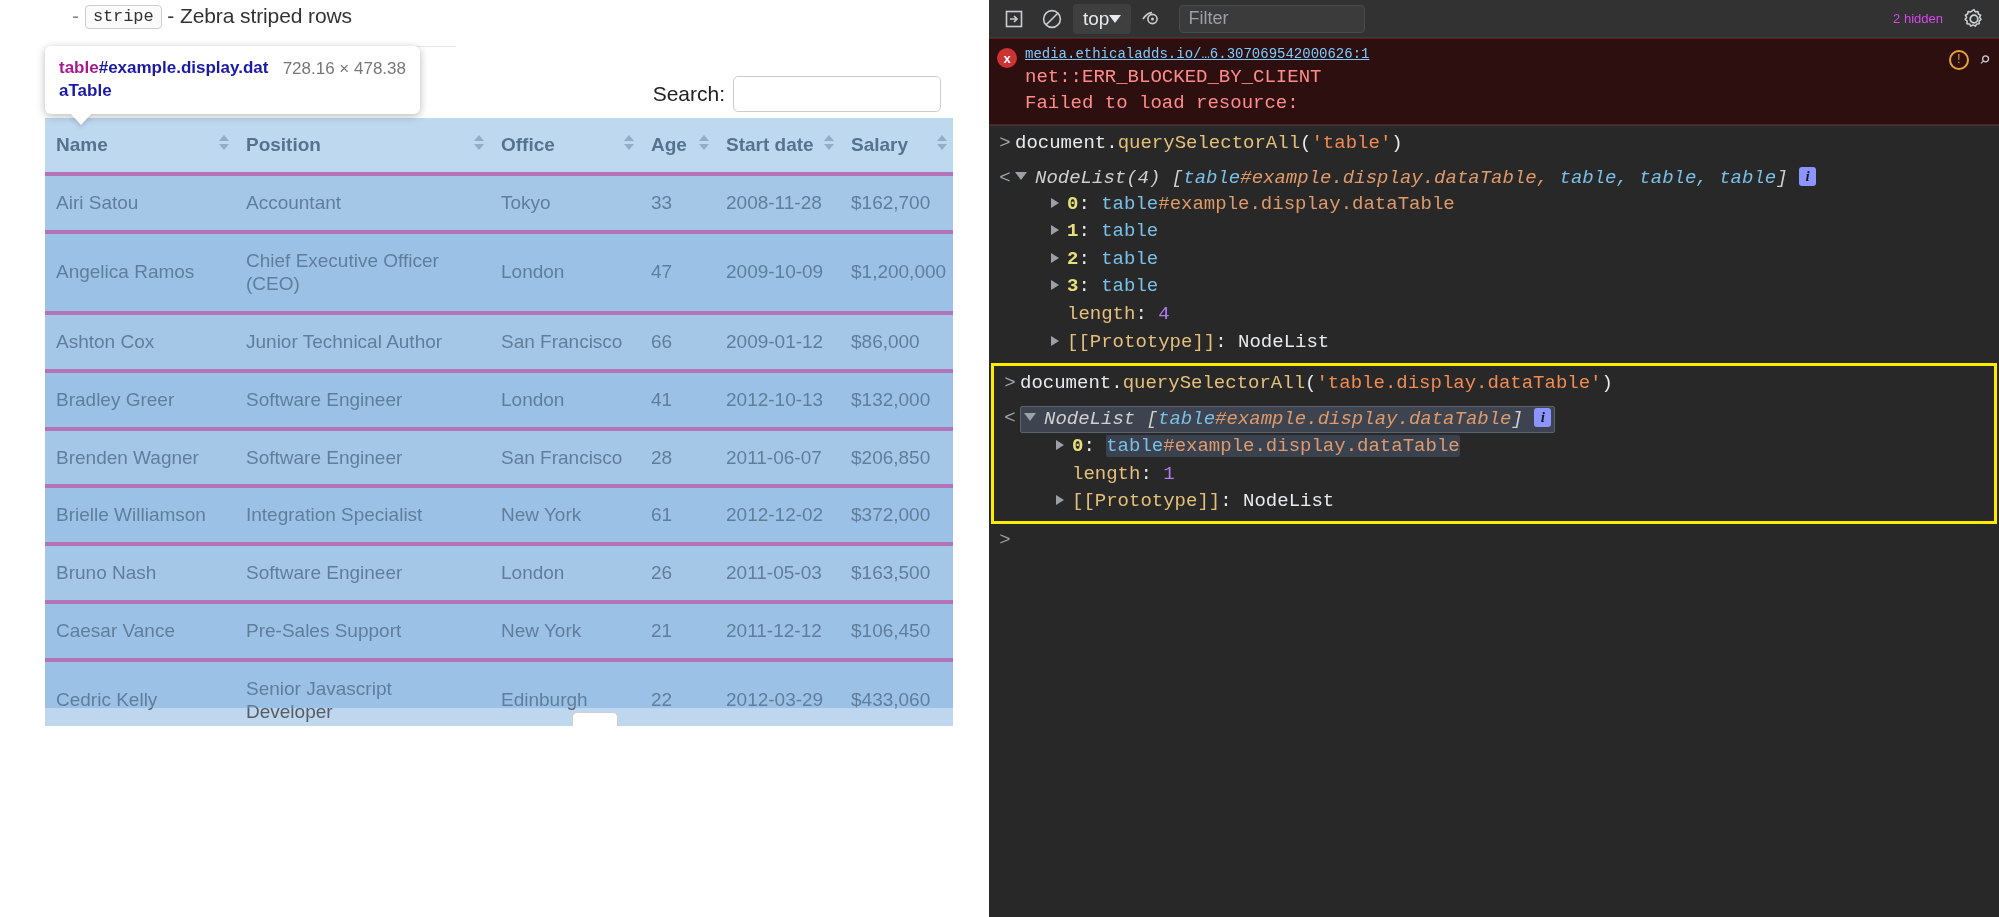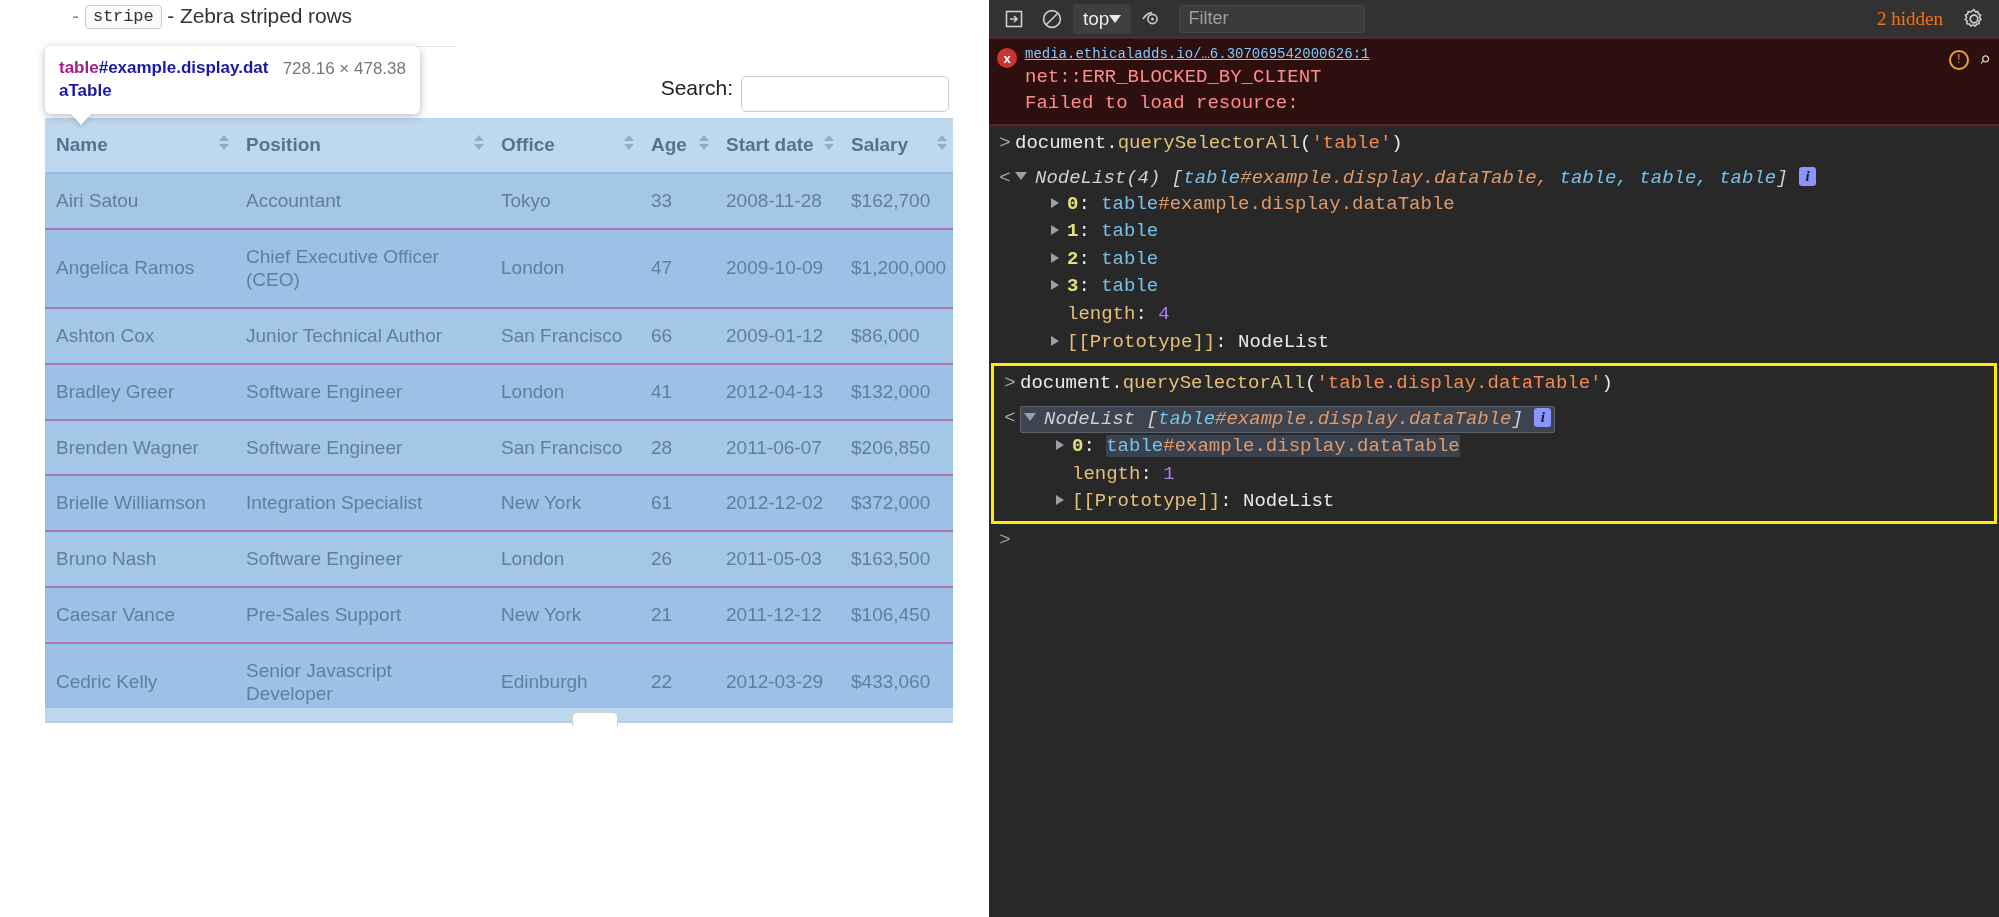--- a/index.html
+++ b/index.html
@@ -62,22 +62,22 @@
 
   .dt-length {
     position: absolute; left: 55px; top: 26px;
     width: 74px; height: 30px;
     border: 1px solid #cfcfcf;
     border-radius: 5px;
     background: #fff;
   }
 
   .dt-search {
-    position: absolute; right: 4px; top: 26px;
-    display: flex; 
+    position: absolute; right: 12px; top: 26px;
+    display: flex; align-items: center;
   }
   .dt-search-label {
     font-size: 21px; color: #222; margin-right: 8px;
   }
   .dt-search-input {
     width: 208px; height: 36px;
     border: 1px solid #cccccc;
     border-radius: 5px;
     background: #ffffff;
     outline: none;
@@ -111,21 +111,21 @@
     border-bottom: 2px solid #b8cfe6;
     position: relative;
     padding-right: 22px;
   }
   table.display tfoot th {
     border-bottom: none;
     border-top: 2px solid #b8cfe6;
   }
   table.display tbody tr.odd  { background: #cfe0f2; }
   table.display tbody tr.even { background: #bfd6ef; }
-  table.display tbody td { border-top: 2px solid #ec4899; }
+  table.display tbody td { border-top: 4px solid #ec4899; }
 
   
   .sort-arrows {
     position: absolute;
     right: 6px; top: 50%;
     transform: translateY(-50%);
     width: 10px; height: 20px;
     opacity: 0.45;
   }
   .sort-arrows i {
@@ -259,23 +259,23 @@
     margin-left: 6px;
     color: #d6d6d6;
     font-family: "Liberation Sans", sans-serif;
     font-size: 18px;
     padding: 0 8px;
     outline: none;
   }
   .tb-filter::placeholder { color: #9aa0a6; }
   .tb-hidden {
     margin-left: auto;
-    font-family: Liberation Serif, serif;
-    font-size: 19px;
-    color: #f97316;
+    font-family: Liberation Sans, sans-serif;
+    font-size: 13px;
+    color: #d946ef;
     padding-right: 10px;
     white-space: nowrap;
   }
 
   
   .console-list { padding: 0; }
 
   .msg-error {
     background: #2d0f0f;
     border-top: 1px solid #5c1c1c;
@@ -506,21 +506,21 @@
               <td>San Francisco</td>
               <td>66</td>
               <td>2009-01-12</td>
               <td>$86,000</td>
             </tr>
             <tr class="even">
               <td>Bradley Greer</td>
               <td>Software Engineer</td>
               <td>London</td>
               <td>41</td>
-              <td>2012-04-13</td>
+              <td>2012-10-13</td>
               <td>$132,000</td>
             </tr>
             <tr class="odd">
               <td>Brenden Wagner</td>
               <td>Software Engineer</td>
               <td>San Francisco</td>
               <td>28</td>
               <td>2011-06-07</td>
               <td>$206,850</td>
             </tr>

